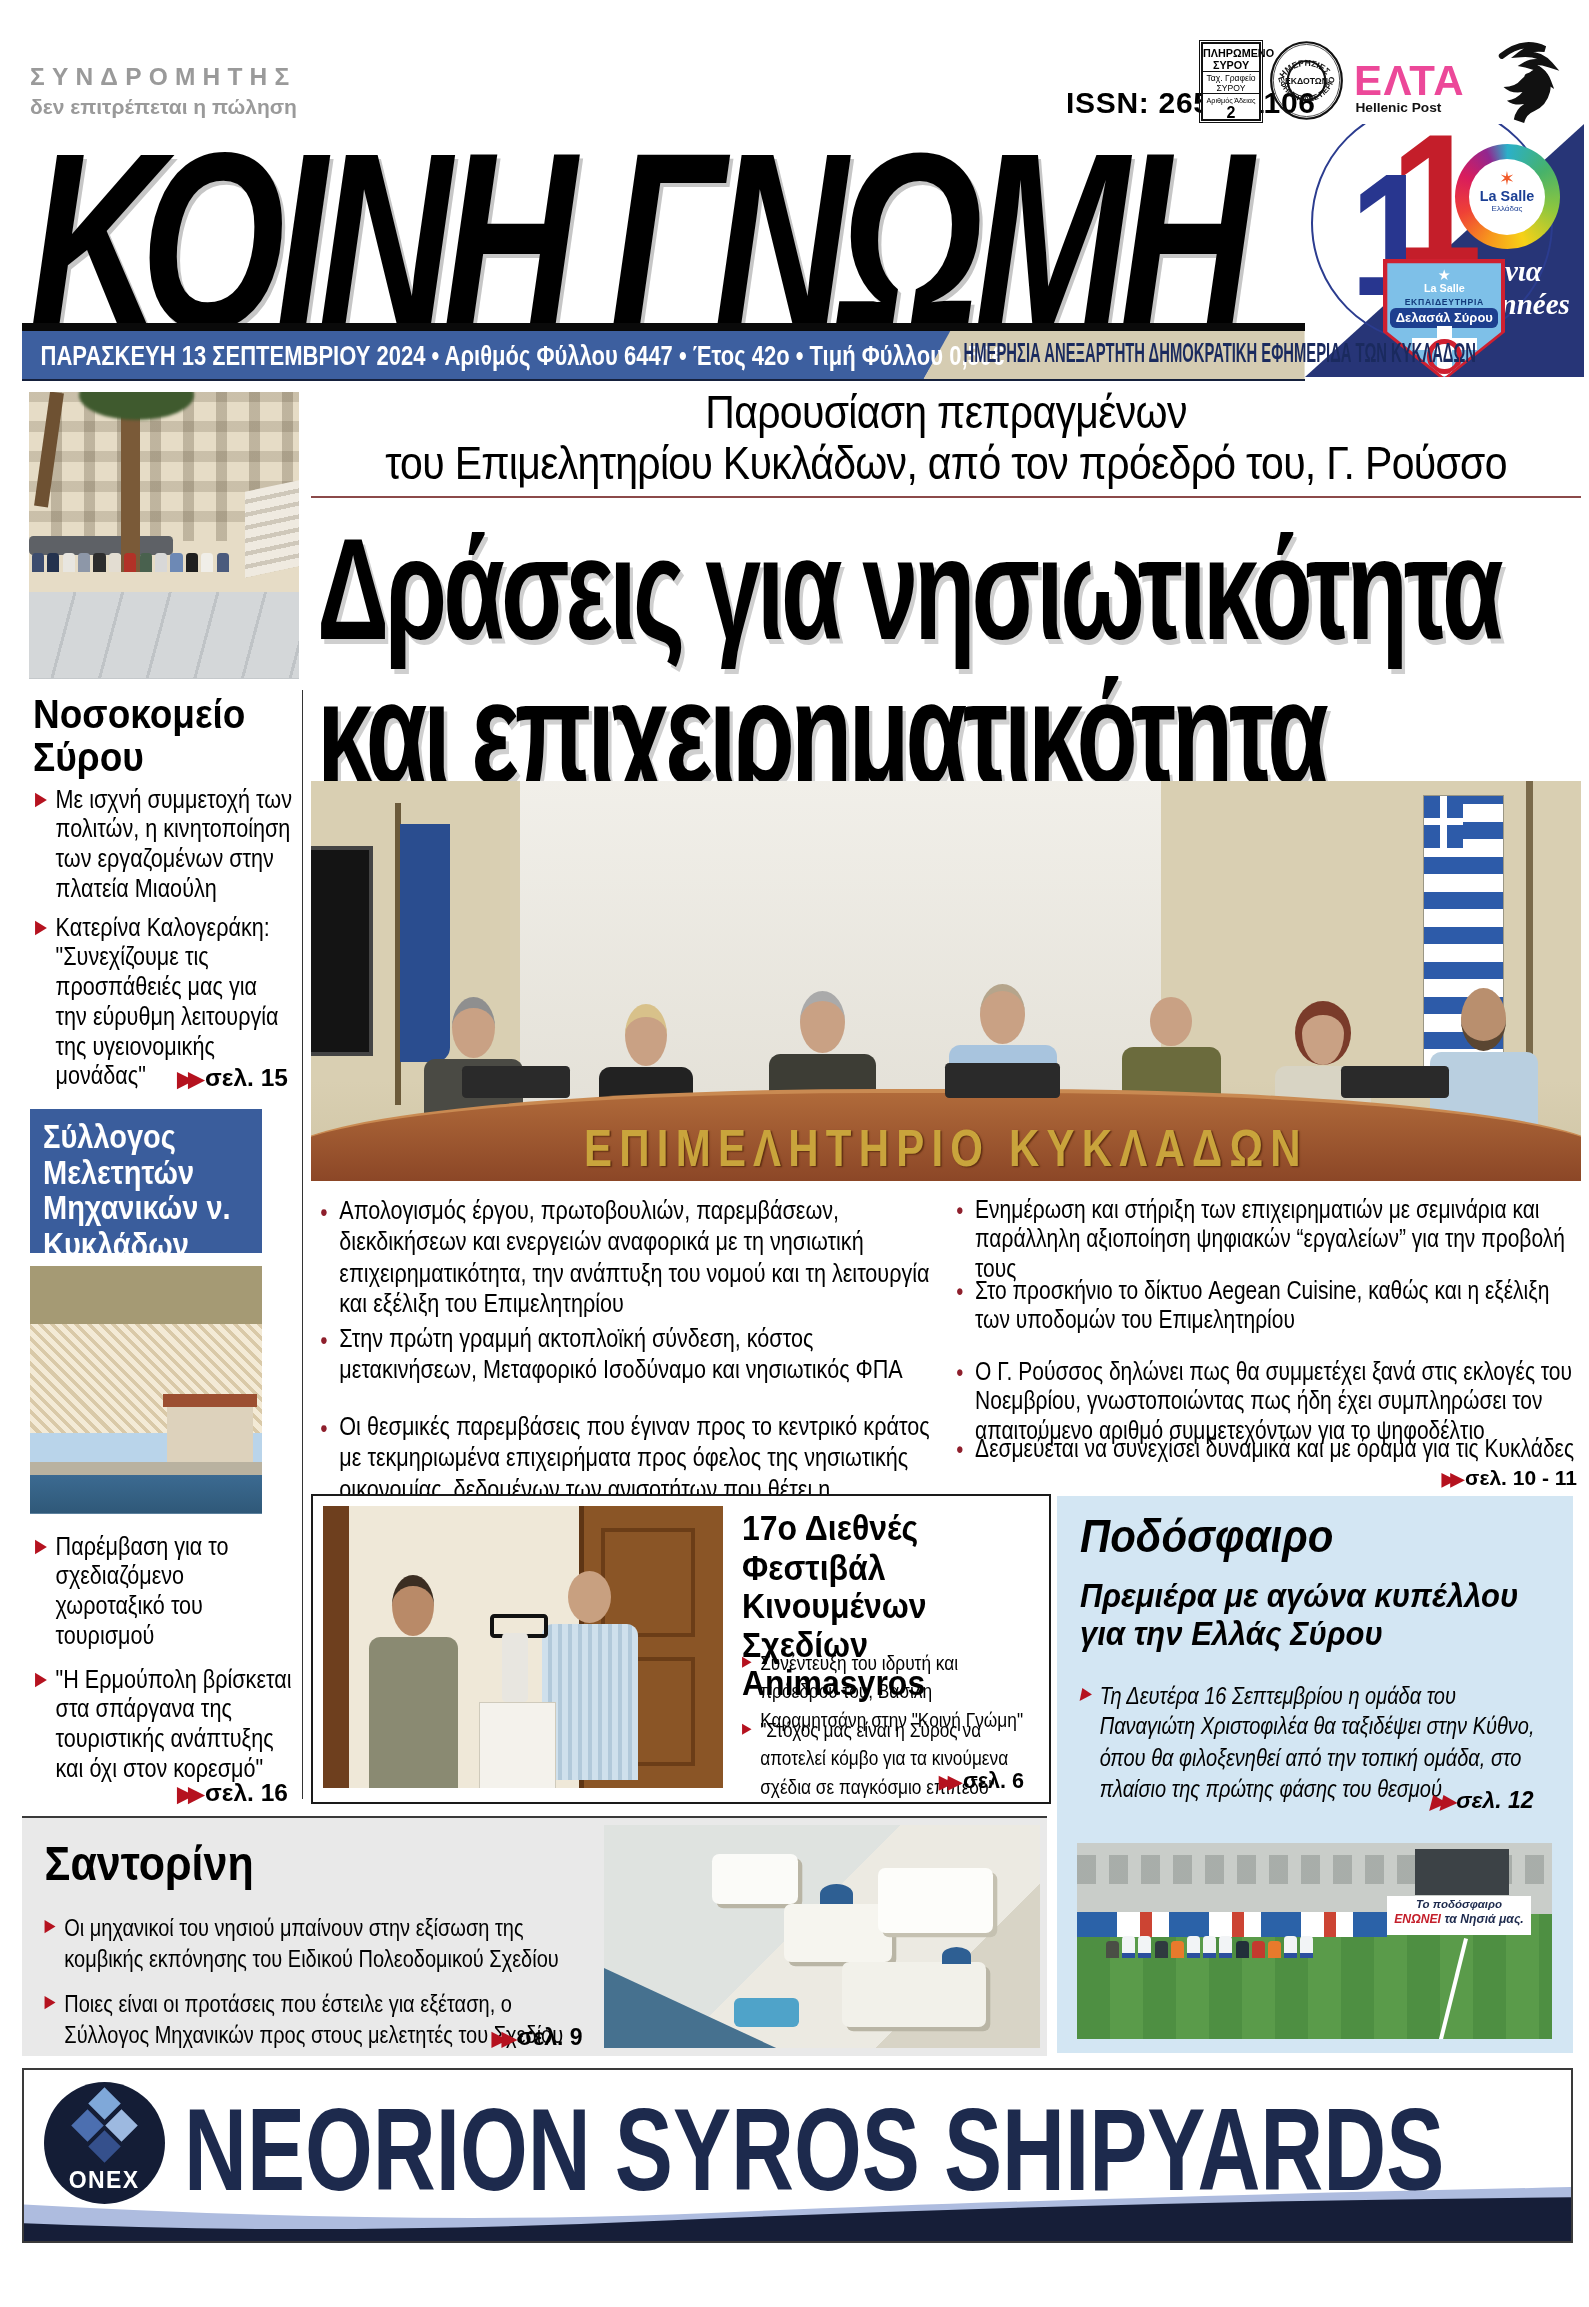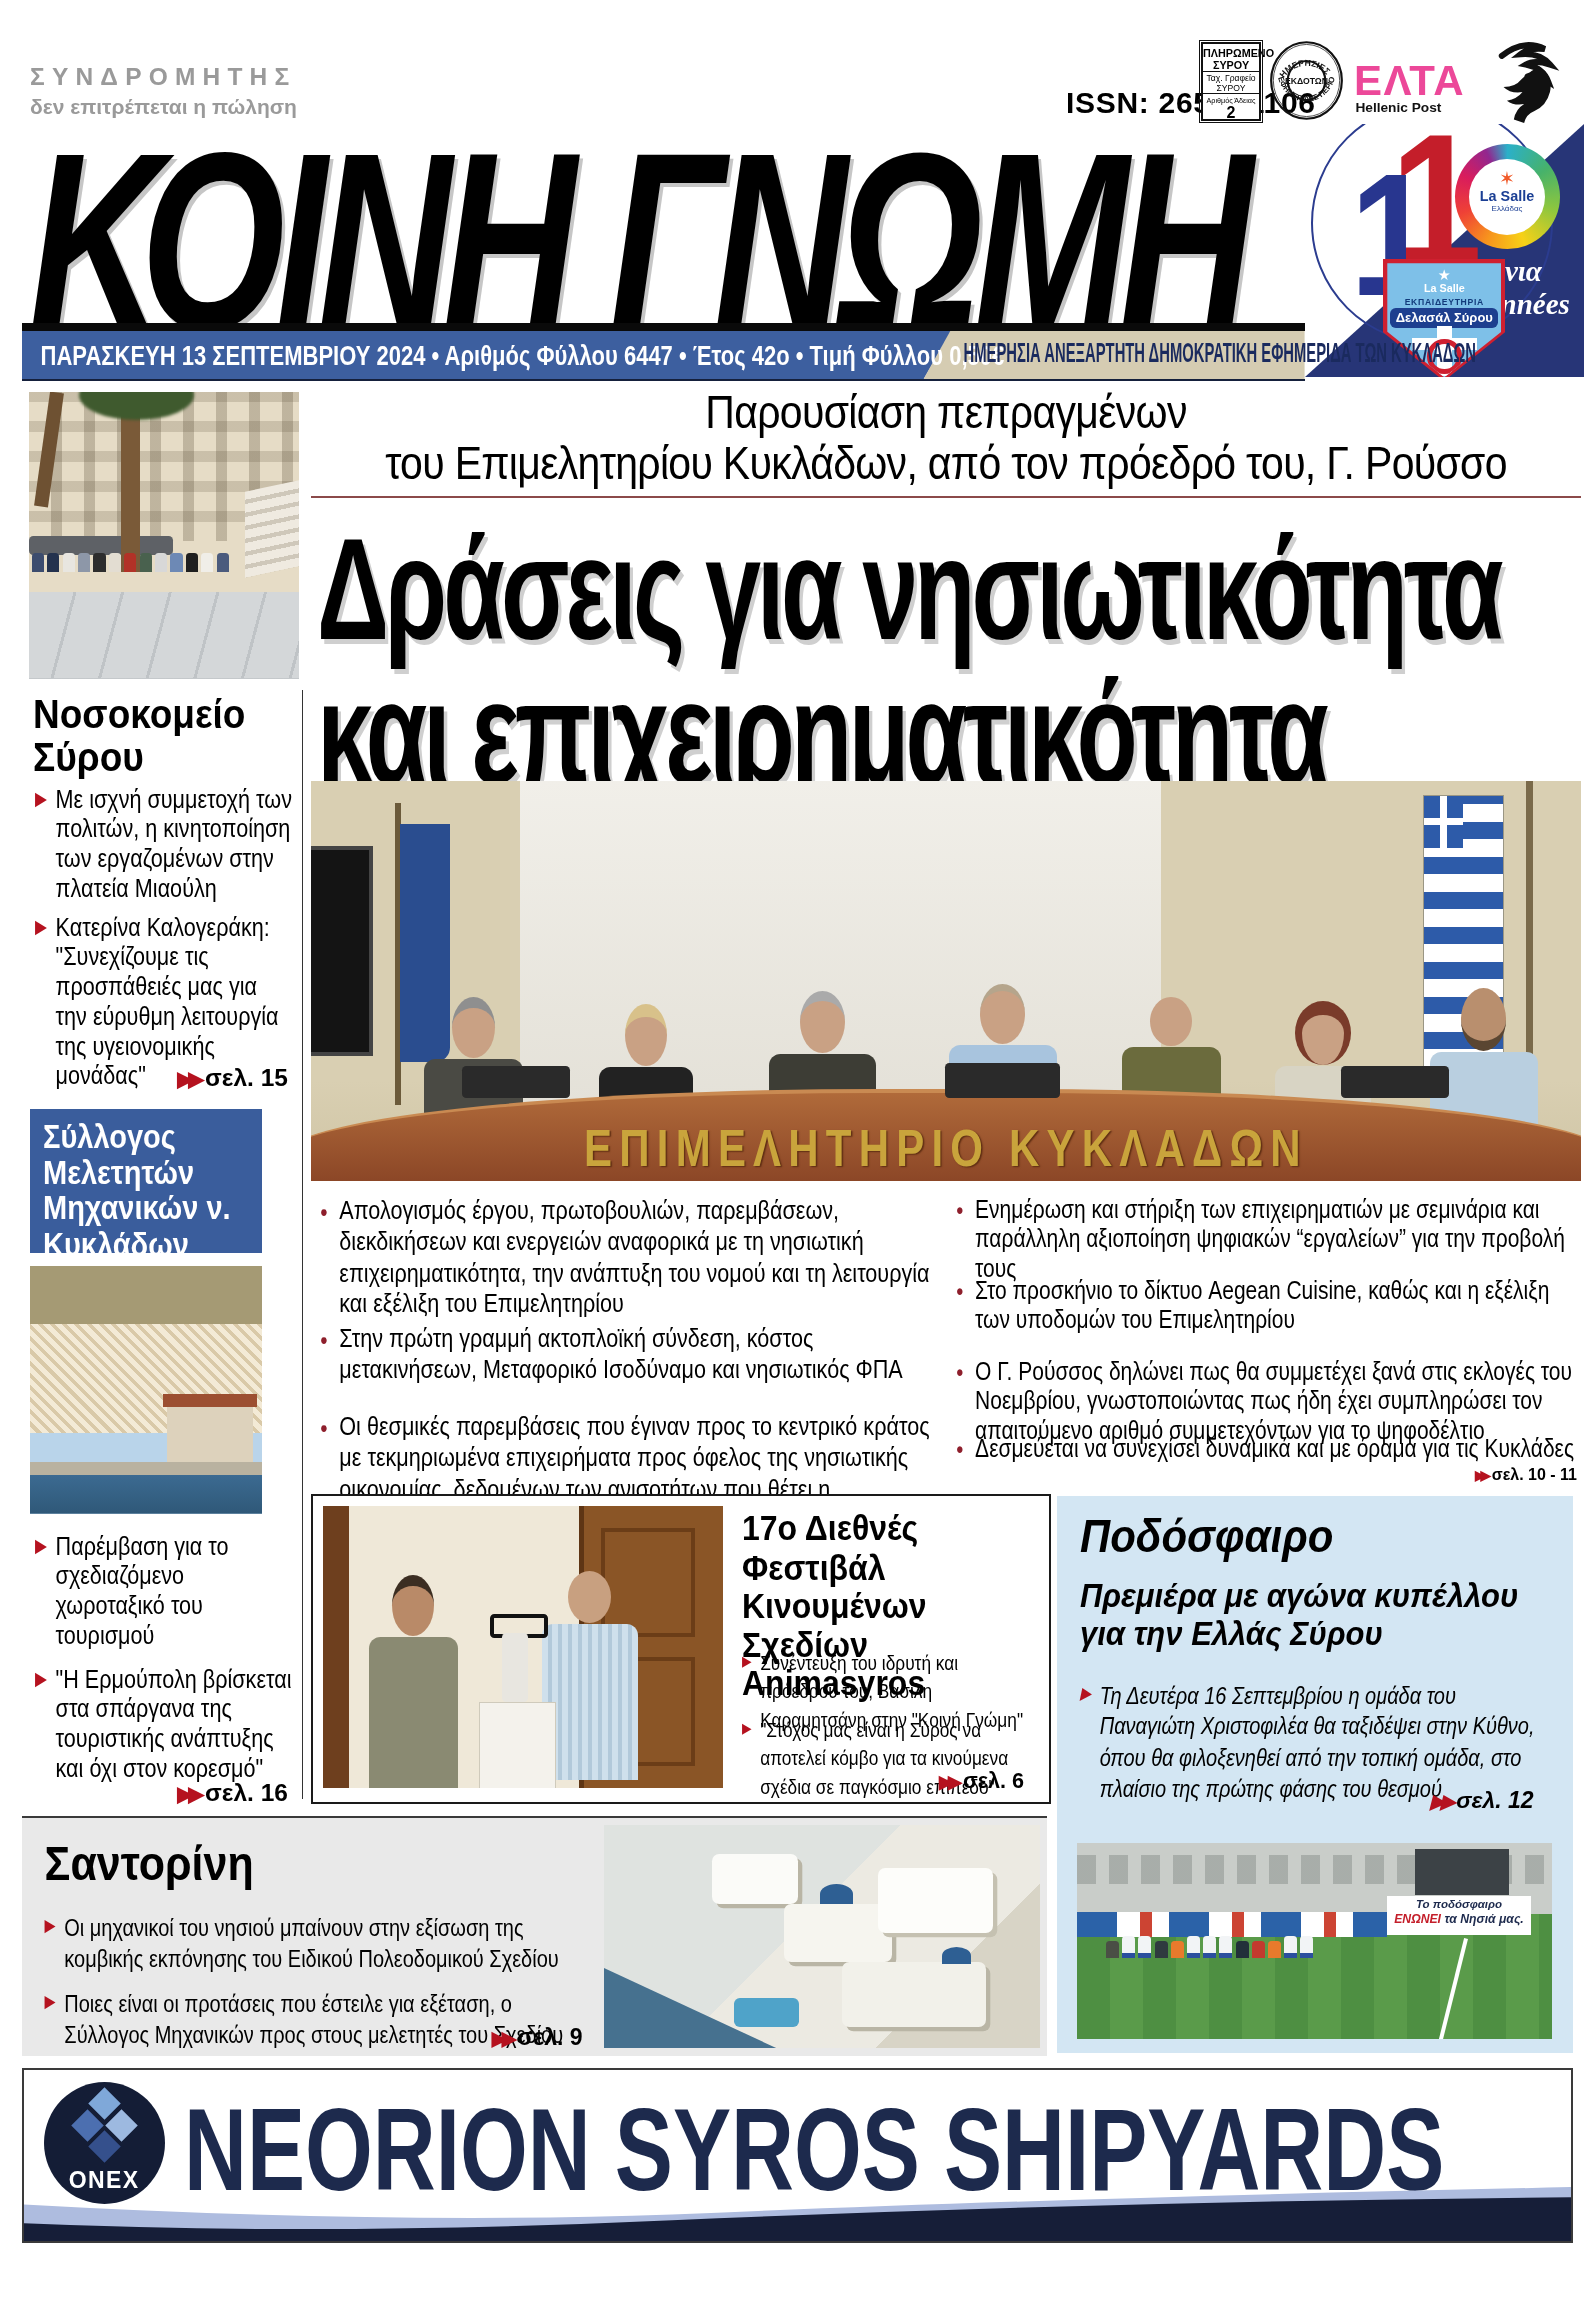--- a/index.html
+++ b/index.html
@@ -265,21 +265,21 @@
     <span>Στο προσκήνιο το δίκτυο Aegean Cuisine, καθώς και η εξέλιξη των υποδομών του Επιμελητηρίου</span>
   </div>
   <div class="abs sy b" style="left:956px;top:1357px;width:621px;font-size:21px;line-height:1.14;transform:scaleY(1.22);">
     <span class="dot">●</span>
     <span>Ο Γ. Ρούσσος δηλώνει πως θα συμμετέχει ξανά στις εκλογές του Νοεμβρίου, γνωστοποιώντας πως ήδη έχει συμπληρώσει τον απαιτούμενο αριθμό συμμετεχόντων για το ψηφοδέλτιο</span>
   </div>
   <div class="abs sy b" style="left:956px;top:1434px;width:621px;font-size:21px;line-height:1.14;transform:scaleY(1.22);">
     <span class="dot">●</span>
     <span>Δεσμεύεται να συνεχίσει δυναμικά και με όραμα για τις Κυκλάδες</span>
   </div>
-  <div class="abs pref" style="left:1224px;top:1466px;width:353px;text-align:right;font-size:16px;">
+  <div class="abs pref" style="left:1224px;top:1466px;width:353px;text-align:right;font-size:21px;">
     <span class="ar">▶▶</span><span>σελ. 10 - 11</span>
   </div>
 
   <div class="abs" style="left:311px;top:1494px;width:736px;height:306px;border:2.2px solid #1a1a1a;background:#fff;">
 
     <div class="photo" style="left:10px;top:10px;width:400px;height:282px;background:#efe8d8;">
       <div class="abs" style="left:0;top:0;width:26px;height:100%;background:#6e3f1e;"></div>
       <div class="abs" style="left:256px;top:0;width:144px;height:100%;background:#8a5526;border-left:5.8px solid #5e3514;">
         <div class="abs" style="left:17.3px;top:21.6px;width:86px;height:101px;border:4.3px solid #6b3d17;"></div>
         <div class="abs" style="left:17.3px;top:151px;width:86px;height:101px;border:4.3px solid #6b3d17;"></div>

